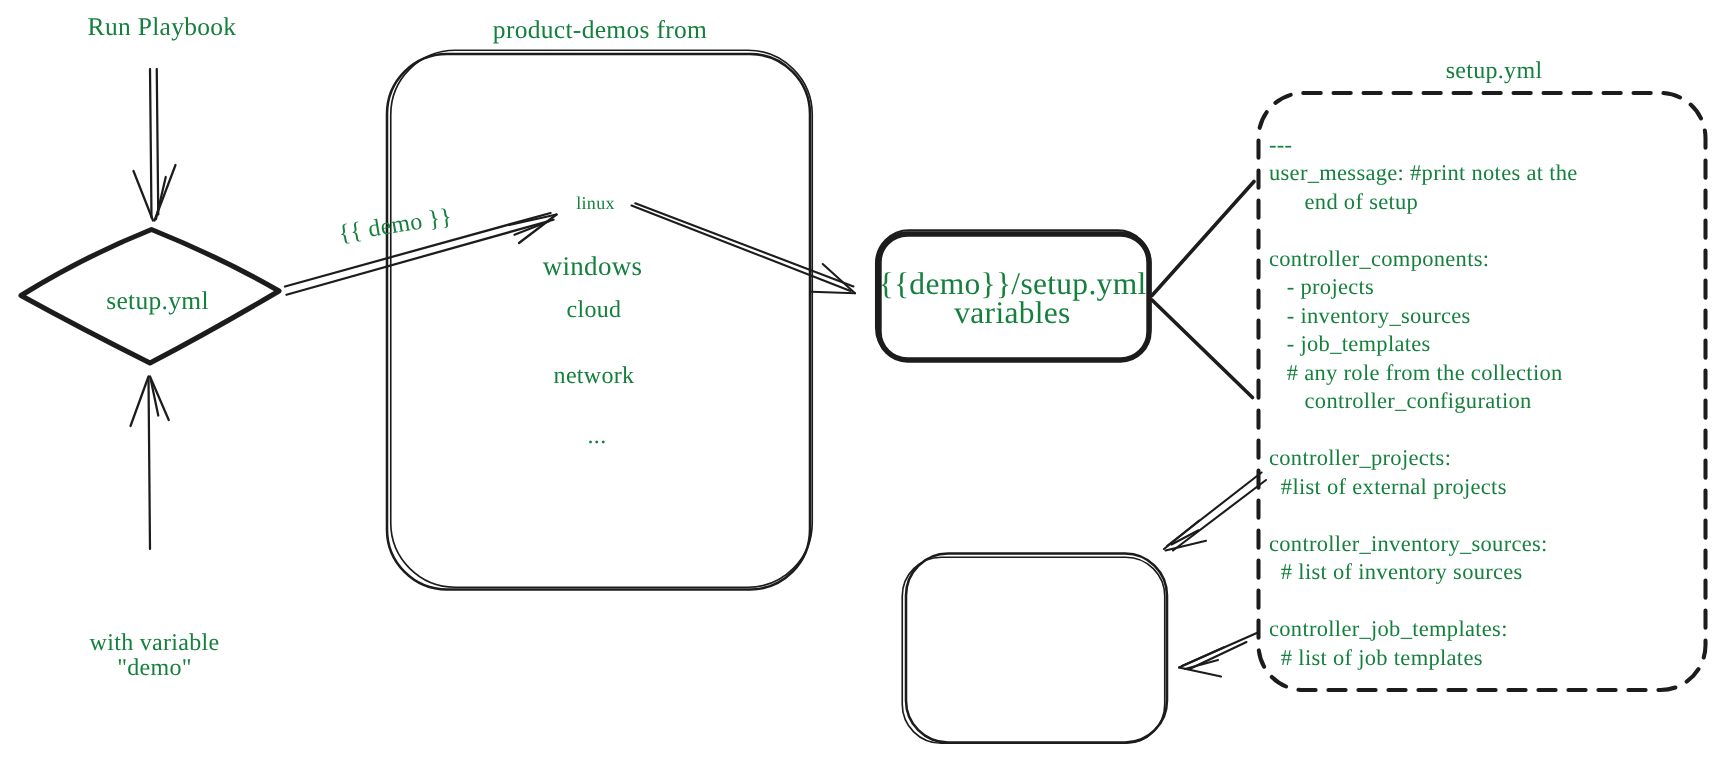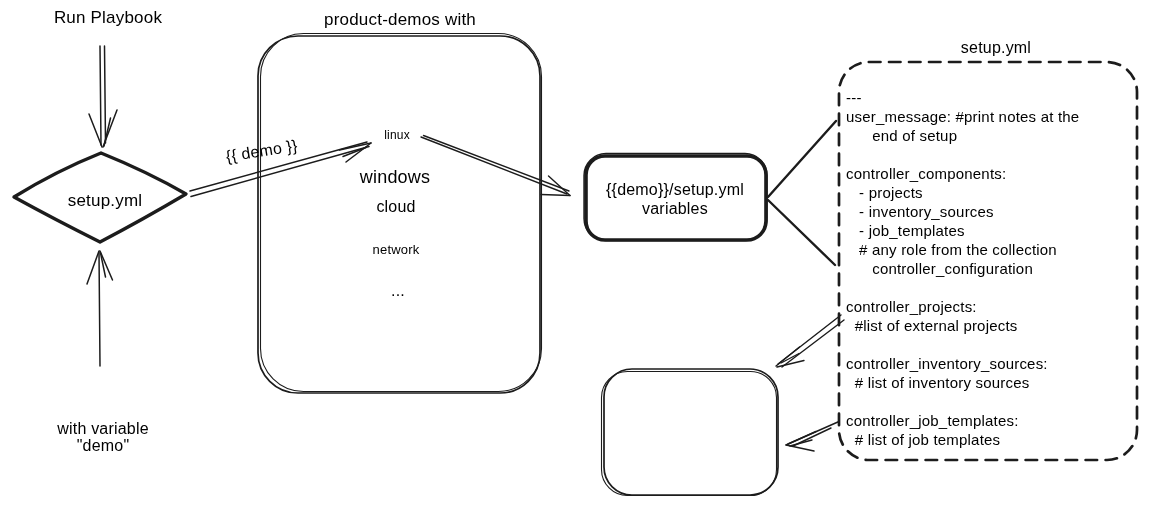--- a/index.html
+++ b/index.html
@@ -1,22 +1,22 @@
 <!DOCTYPE html>
 <html><head>
 <meta charset="utf-8">
 <style>
   html, body { margin: 0; padding: 0; background: #ffffff; }
   .canvas {
     position: relative;
     width: 1151px;
     height: 505px;
     background: #ffffff;
-    font-family: Liberation Sans, sans-serif;
-    color: #000000;
+    font-family: Liberation Serif, serif;
+    color: #15803d;
     overflow: hidden;
   }
   .layer { position: absolute; left: 0; top: 0; }
   .txt { position: absolute; white-space: pre; letter-spacing: 0.2px; }
   .ctr { transform: translateX(-50%); text-align: center; }
   .rot { transform: rotate(-9deg); transform-origin: left center; }
 </style>
 </head>
 <body>
 
@@ -92,38 +92,38 @@
         <path d="M831 428 L793 446"></path>
         <path d="M786 445 L816 431.5"></path>
         <path d="M786 445 L814 451"></path>
         <path d="M790 446 L812 440"></path>
       </g>
     </g>
   </svg>
 
   <div class="txt ctr" style="left:108px; top:8px; font-size:17px;">Run Playbook</div>
 
-  <div class="txt ctr" style="left:400px; top:10px; font-size:17px;">product-demos with</div>
+  <div class="txt ctr" style="left:400px; top:10px; font-size:17px;">product-demos from</div>
 
   <div class="txt ctr" style="left:996px; top:39px; font-size:16px;">setup.yml</div>
 
   <div class="txt ctr" style="left:105px; top:191px; font-size:17px;">setup.yml</div>
 
   <div class="txt ctr" style="left:103px; top:372px; font-size:16px; line-height:17px;margin-top:48px;">with variable
 "demo"</div>
 
   <div class="txt rot" style="left:226px; top:148px; font-size:16px;">{{ demo }}</div>
 
   <div class="txt ctr" style="left:397px; top:128px; font-size:12px;">linux</div>
   <div class="txt ctr" style="left:395px; top:167px; font-size:18px;">windows</div>
   <div class="txt ctr" style="left:396px; top:198px; font-size:16px;">cloud</div>
-  <div class="txt ctr" style="left:396px; top:242px; font-size:13px;">network</div>
+  <div class="txt ctr" style="left:396px; top:242px; font-size:16px;">network</div>
   <div class="txt ctr" style="left:398px; top:282px; font-size:16px;">...</div>
 
-  <div class="txt ctr" style="left:675px; top:180px; font-size:16px; line-height:19px;">{{demo}}/setup.yml
+  <div class="txt ctr" style="left:675px; top:180px; font-size:21px; line-height:19px;">{{demo}}/setup.yml
 variables</div>
 
   <div class="txt" style="left:846px; top:88px; font-size:15px; line-height:19px;">---
 user_message: #print notes at the
       end of setup
 
 controller_components:
    - projects
    - inventory_sources
    - job_templates

